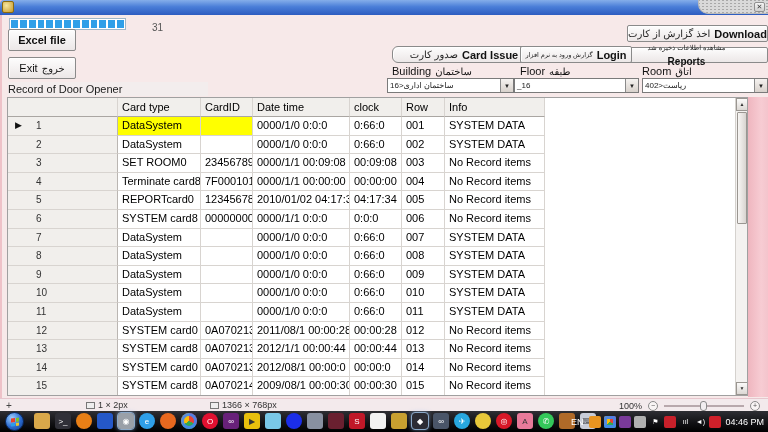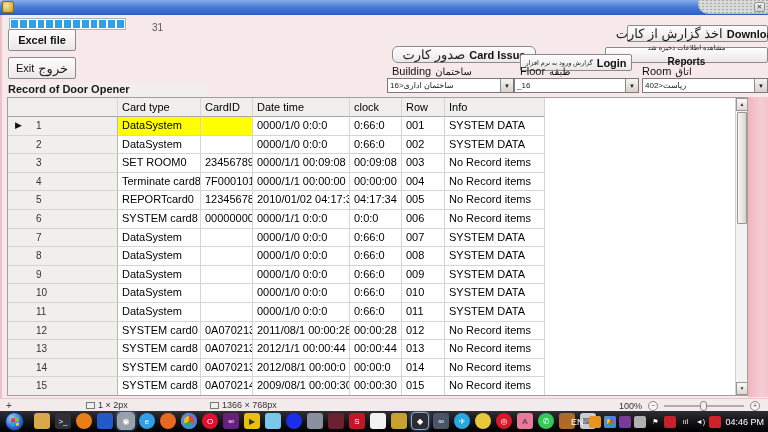--- a/index.html
+++ b/index.html
@@ -23,35 +23,35 @@
 
   .progress { position:absolute; left:7px; top:3px; width:117px; height:12px; background:#fff;
     border:1px solid #9fb6c8; display:flex; gap:2px; padding:1px; }
   .progress .seg { flex:1; background:#2f9fe8; }
 
   .lbl31 { position:absolute; left:150px; top:7px; font-size:10px; color:#555; }
 
   .btn { position:absolute; background:linear-gradient(#fdfdfd,#ece7e7); border:1px solid #8a8a8a; border-radius:2px;
     display:flex; align-items:center; justify-content:center; gap:4px; font-size:11px; color:#111;
     box-shadow:inset 1px 1px 0 #fff; white-space:nowrap; }
-  .btn .fa { font-size:13px; color:#222; direction:rtl; }
+  .btn .fa { font-size:10px; color:#222; direction:rtl; }
   .btn .en { font-weight:bold; font-size:11px; }
   .btn-excel { left:6px; top:14px; width:68px; height:22px; }
   .btn-exit  { left:6px; top:42px; width:68px; height:22px; }
   .btn-exit .en { font-weight:normal; }
   .btn-download { left:625px; top:10px; width:141px; height:17px; }
   .btn-reports  { left:603px; top:32px; width:163px; height:16px;flex-direction:column; }
   .btn-reports .en { font-size:10px; }
   .btn-reports .fa { font-size:6.8px; }
   .btn-cardissue{ left:390px; top:31px; width:144px; height:17px;border-radius:6px; }
-  .btn-login    { left:518px; top:39px; width:112px; height:17px; }
+  .btn-login    { left:518px; top:31px; width:112px; height:17px; }
   .btn-login .fa { font-size:6.5px; }
 
   .record-label { position:absolute; left:6px; top:67px; width:200px; height:14px; background:#f3eded;
-    font-size:11px; font-weight:bold; color:#1a1a1a; line-height:14px; }
+    font-size:11px; font-weight:normal; color:#1a1a1a; line-height:14px; }
 
   .field-label { position:absolute; font-size:11px; color:#111; display:flex; gap:4px; align-items:baseline; }
   .field-label .en { font-weight:normal; }
   .field-label .fa { font-size:10px; }
   .lbl-building { left:390px; top:50px; }
   .lbl-floor    { left:518px; top:50px; }
   .lbl-room     { left:640px; top:50px; }
 
   .combo { position:absolute; height:15px; background:#fff; border:1px solid #7a7a7a; display:flex; align-items:center; }
   .combo .val { flex:1; font-size:8px; color:#222; padding-left:2px; overflow:hidden; white-space:nowrap; }

